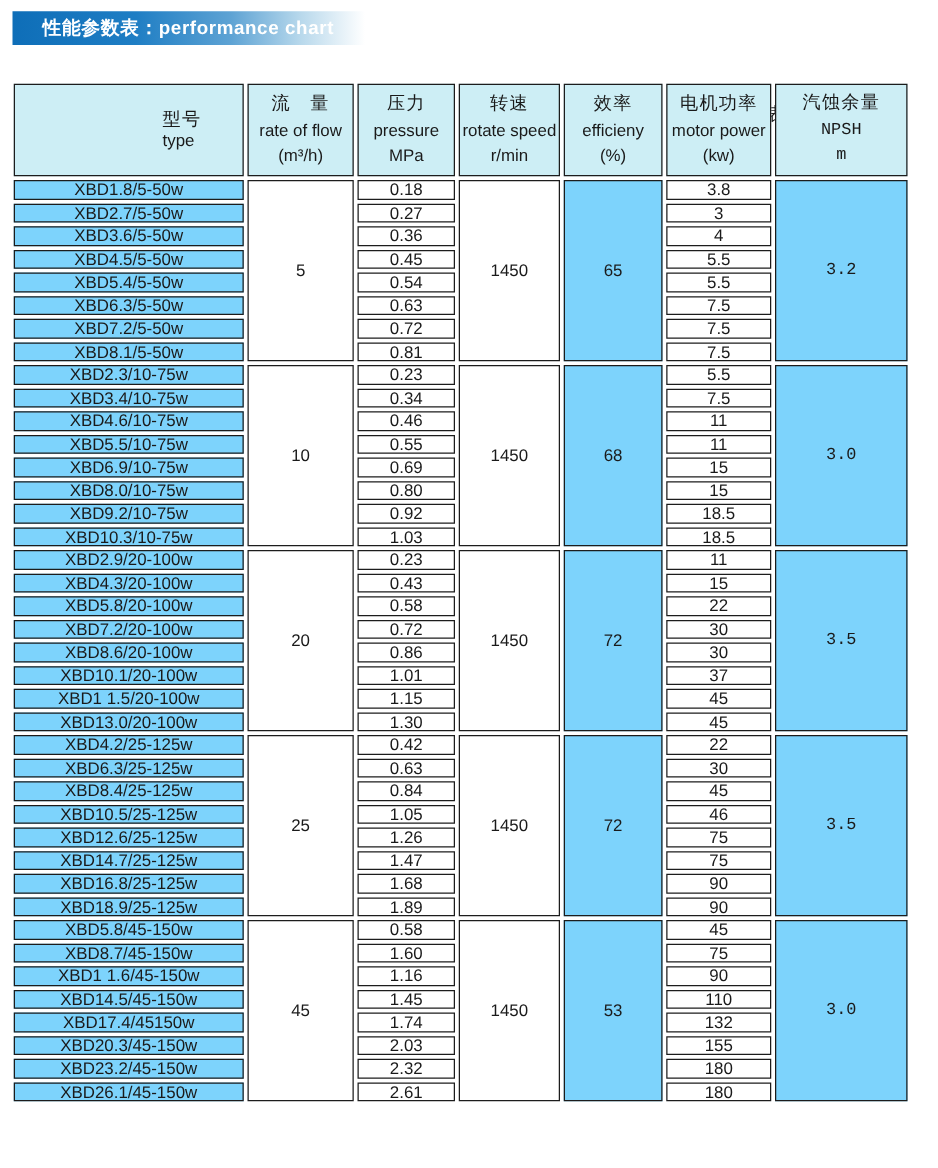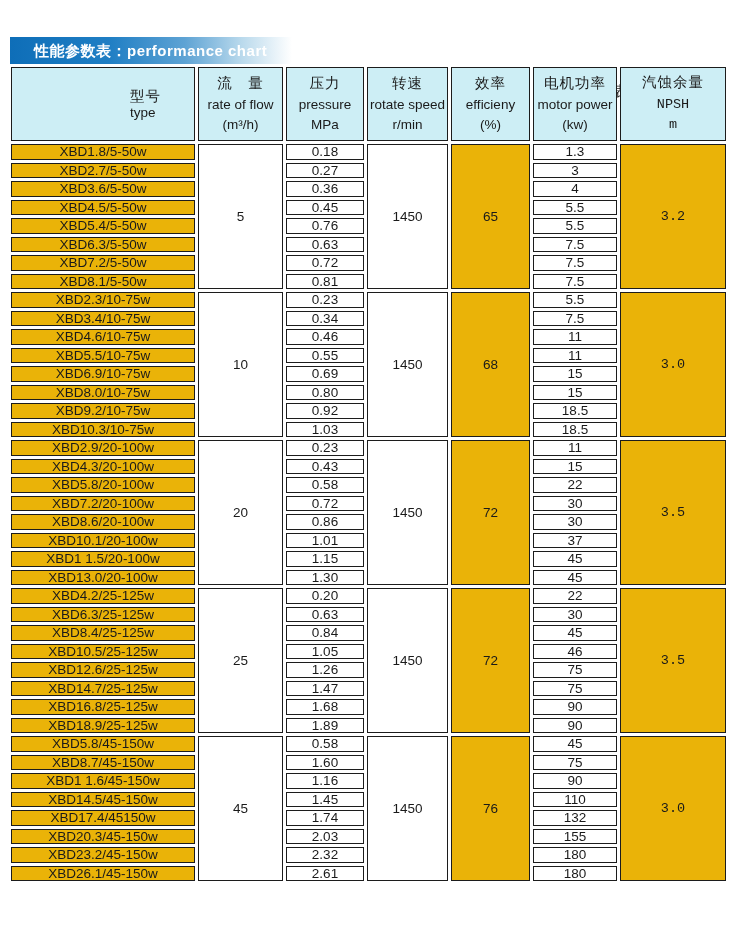--- a/index.html
+++ b/index.html
@@ -7,37 +7,36 @@
     width:750px;height:934px;background:#ffffff;
     font-family:"Liberation Sans","DejaVu Sans",sans-serif;
     color:#1a1a1a;position:relative;overflow:hidden;
   }
   .banner{
     position:absolute;left:10px;top:9px;width:282px;height:27px;
     background:linear-gradient(to right,#0e6eb8 0%,#1f7ec4 35%,#5ea3d4 62%,#b9d9ec 82%,#ffffff 100%);
     color:#ffffff;font-weight:bold;font-size:15px;line-height:27px;
     padding-left:24px;box-sizing:border-box;white-space:nowrap;
     letter-spacing:.5px;
-    margin-top:28px;
   }
   .table-label{
     position:absolute;left:613px;top:38px;font-size:14.5px;color:#222222;margin-top:44px;
   }
   table.perf{
     position:absolute;left:8px;top:64px;
     border-collapse:separate;border-spacing:3px;
     table-layout:fixed;
   }
   td{
     border:1.5px solid #1c1c1c;
     text-align:center;vertical-align:middle;
     font-size:13.5px;line-height:1;
     padding:0;height:13px;overflow:hidden;
   }
-  td.cyan{background:#eab308;}
+  td.cyan{background:#7dd3fc;}
   td.white{background:#ffffff;}
   td.hd{height:72px;background:#cdeef5;}
   .col-type{width:182px;}
   .col-flow{width:83px;}
   .col-press{width:76px;}
   .col-speed{width:79px;}
   .col-eff{width:77px;margin-top:36px;}
   .col-power{width:82px;}
   .col-npsh{width:104px;font-family:Liberation Mono, monospace;}
   .hwrap{
@@ -109,41 +108,41 @@
       </td>
     </tr>
   </thead>
   <tbody>
       <tr>
         <td class="cyan col-type">XBD1.8/5-50w</td>
         <td class="white col-flow" rowspan="8">5</td>
         <td class="white col-press">0.18</td>
         <td class="white col-speed" rowspan="8">1450</td>
         <td class="cyan col-eff" rowspan="8">65</td>
-        <td class="white col-power">1.3</td>
+        <td class="white col-power">3.8</td>
         <td class="cyan col-npsh" rowspan="8">3.2</td>
       </tr>
       <tr>
         <td class="cyan col-type">XBD2.7/5-50w</td>
         <td class="white col-press">0.27</td>
         <td class="white col-power">3</td>
       </tr>
       <tr>
         <td class="cyan col-type">XBD3.6/5-50w</td>
         <td class="white col-press">0.36</td>
         <td class="white col-power">4</td>
       </tr>
       <tr>
         <td class="cyan col-type">XBD4.5/5-50w</td>
         <td class="white col-press">0.45</td>
         <td class="white col-power">5.5</td>
       </tr>
       <tr>
         <td class="cyan col-type">XBD5.4/5-50w</td>
-        <td class="white col-press">0.76</td>
+        <td class="white col-press">0.54</td>
         <td class="white col-power">5.5</td>
       </tr>
       <tr>
         <td class="cyan col-type">XBD6.3/5-50w</td>
         <td class="white col-press">0.63</td>
         <td class="white col-power">7.5</td>
       </tr>
       <tr>
         <td class="cyan col-type">XBD7.2/5-50w</td>
         <td class="white col-press">0.72</td>
@@ -238,21 +237,21 @@
         <td class="white col-power">45</td>
       </tr>
       <tr>
         <td class="cyan col-type">XBD13.0/20-100w</td>
         <td class="white col-press">1.30</td>
         <td class="white col-power">45</td>
       </tr>
       <tr>
         <td class="cyan col-type">XBD4.2/25-125w</td>
         <td class="white col-flow" rowspan="8">25</td>
-        <td class="white col-press">0.20</td>
+        <td class="white col-press">0.42</td>
         <td class="white col-speed" rowspan="8">1450</td>
         <td class="cyan col-eff" rowspan="8">72</td>
         <td class="white col-power">22</td>
         <td class="cyan col-npsh" rowspan="8">3.5</td>
       </tr>
       <tr>
         <td class="cyan col-type">XBD6.3/25-125w</td>
         <td class="white col-press">0.63</td>
         <td class="white col-power">30</td>
       </tr>
@@ -284,21 +283,21 @@
       <tr>
         <td class="cyan col-type">XBD18.9/25-125w</td>
         <td class="white col-press">1.89</td>
         <td class="white col-power">90</td>
       </tr>
       <tr>
         <td class="cyan col-type">XBD5.8/45-150w</td>
         <td class="white col-flow" rowspan="8">45</td>
         <td class="white col-press">0.58</td>
         <td class="white col-speed" rowspan="8">1450</td>
-        <td class="cyan col-eff" rowspan="8">76</td>
+        <td class="cyan col-eff" rowspan="8">53</td>
         <td class="white col-power">45</td>
         <td class="cyan col-npsh" rowspan="8">3.0</td>
       </tr>
       <tr>
         <td class="cyan col-type">XBD8.7/45-150w</td>
         <td class="white col-press">1.60</td>
         <td class="white col-power">75</td>
       </tr>
       <tr>
         <td class="cyan col-type">XBD1 1.6/45-150w</td>

